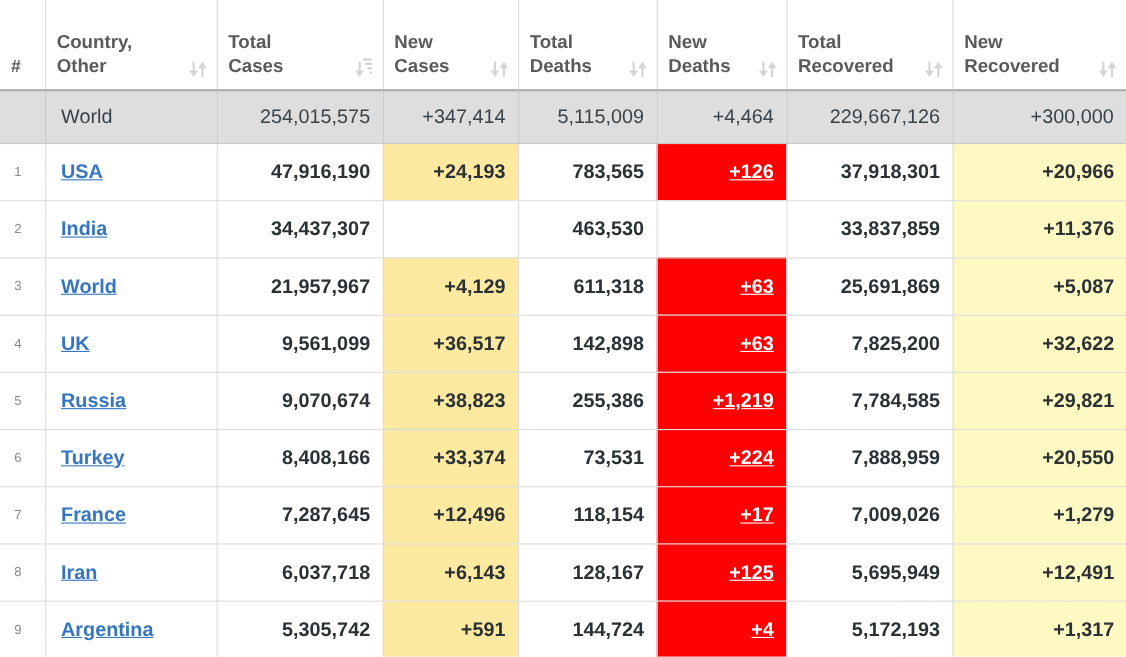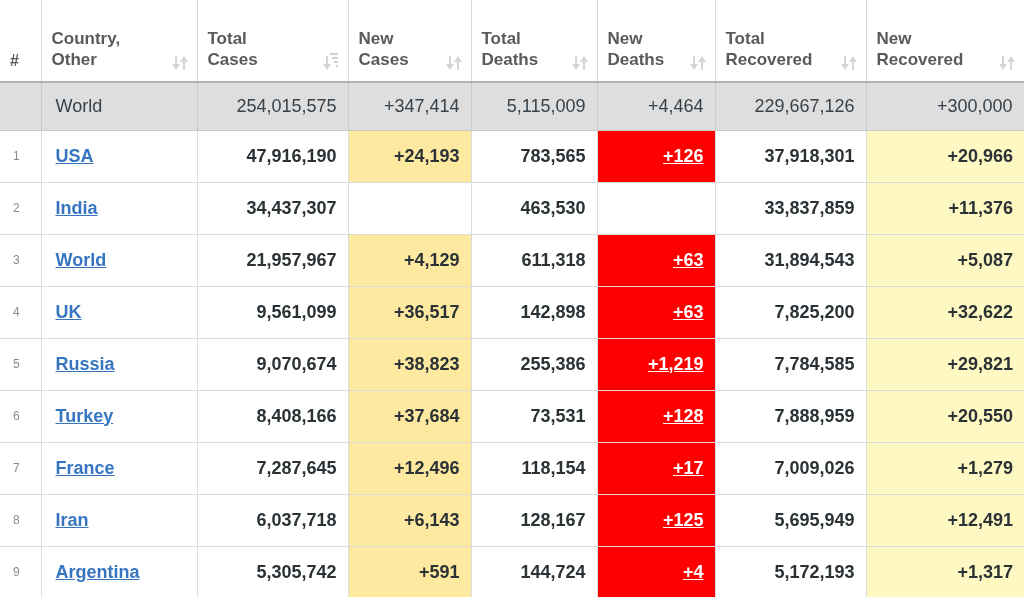--- a/index.html
+++ b/index.html
@@ -368,21 +368,21 @@
           <td class="">33,837,859</td>
           <td class="hl-newrecov">+11,376</td>
         </tr>
         <tr>
           <td class="rank">3</td>
           <td class="country"><a>World</a></td>
           <td class="">21,957,967</td>
           <td class="hl-newcases">+4,129</td>
           <td class="">611,318</td>
           <td class="hl-newdeaths">+63</td>
-          <td class="">31,894,543</td>
+          <td class="">25,691,869</td>
           <td class="hl-newrecov">+5,087</td>
         </tr>
         <tr>
           <td class="rank">4</td>
           <td class="country"><a>UK</a></td>
           <td class="">9,561,099</td>
           <td class="hl-newcases">+36,517</td>
           <td class="">142,898</td>
           <td class="hl-newdeaths">+63</td>
           <td class="">7,825,200</td>
@@ -395,23 +395,23 @@
           <td class="hl-newcases">+38,823</td>
           <td class="">255,386</td>
           <td class="hl-newdeaths">+1,219</td>
           <td class="">7,784,585</td>
           <td class="hl-newrecov">+29,821</td>
         </tr>
         <tr>
           <td class="rank">6</td>
           <td class="country"><a>Turkey</a></td>
           <td class="">8,408,166</td>
-          <td class="hl-newcases">+37,684</td>
+          <td class="hl-newcases">+33,374</td>
           <td class="">73,531</td>
-          <td class="hl-newdeaths">+128</td>
+          <td class="hl-newdeaths">+224</td>
           <td class="">7,888,959</td>
           <td class="hl-newrecov">+20,550</td>
         </tr>
         <tr>
           <td class="rank">7</td>
           <td class="country"><a>France</a></td>
           <td class="">7,287,645</td>
           <td class="hl-newcases">+12,496</td>
           <td class="">118,154</td>
           <td class="hl-newdeaths">+17</td>

